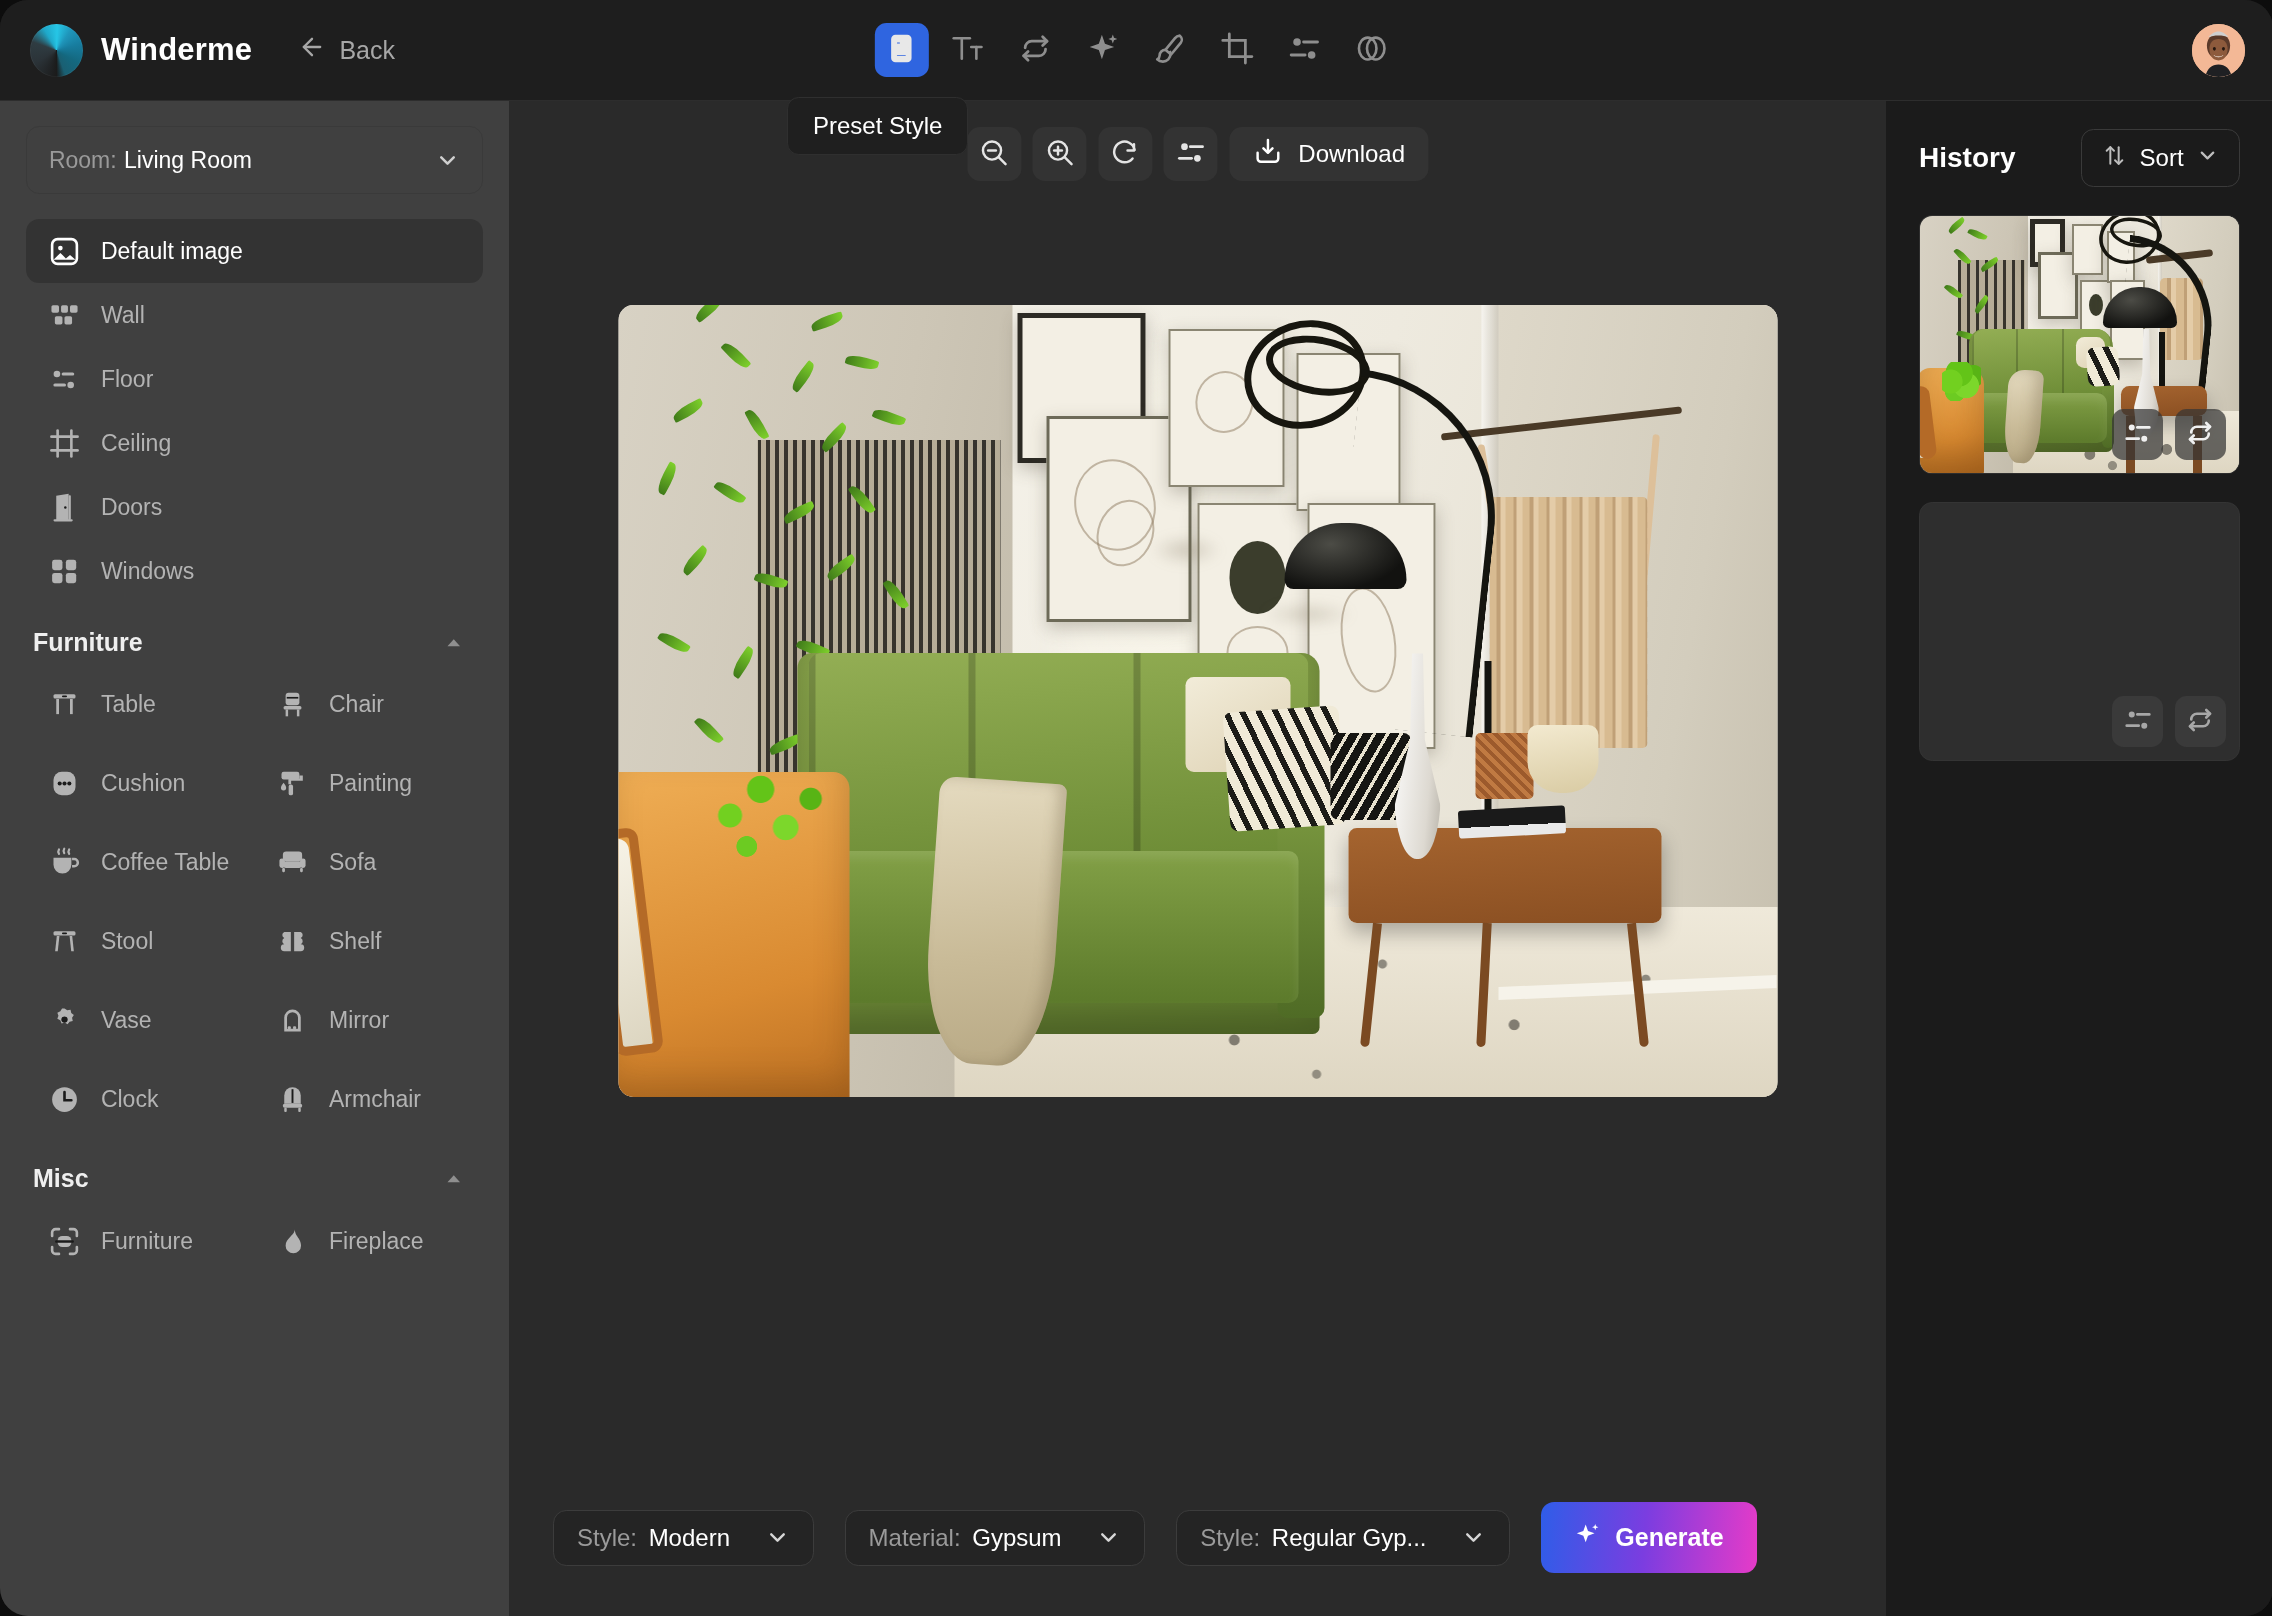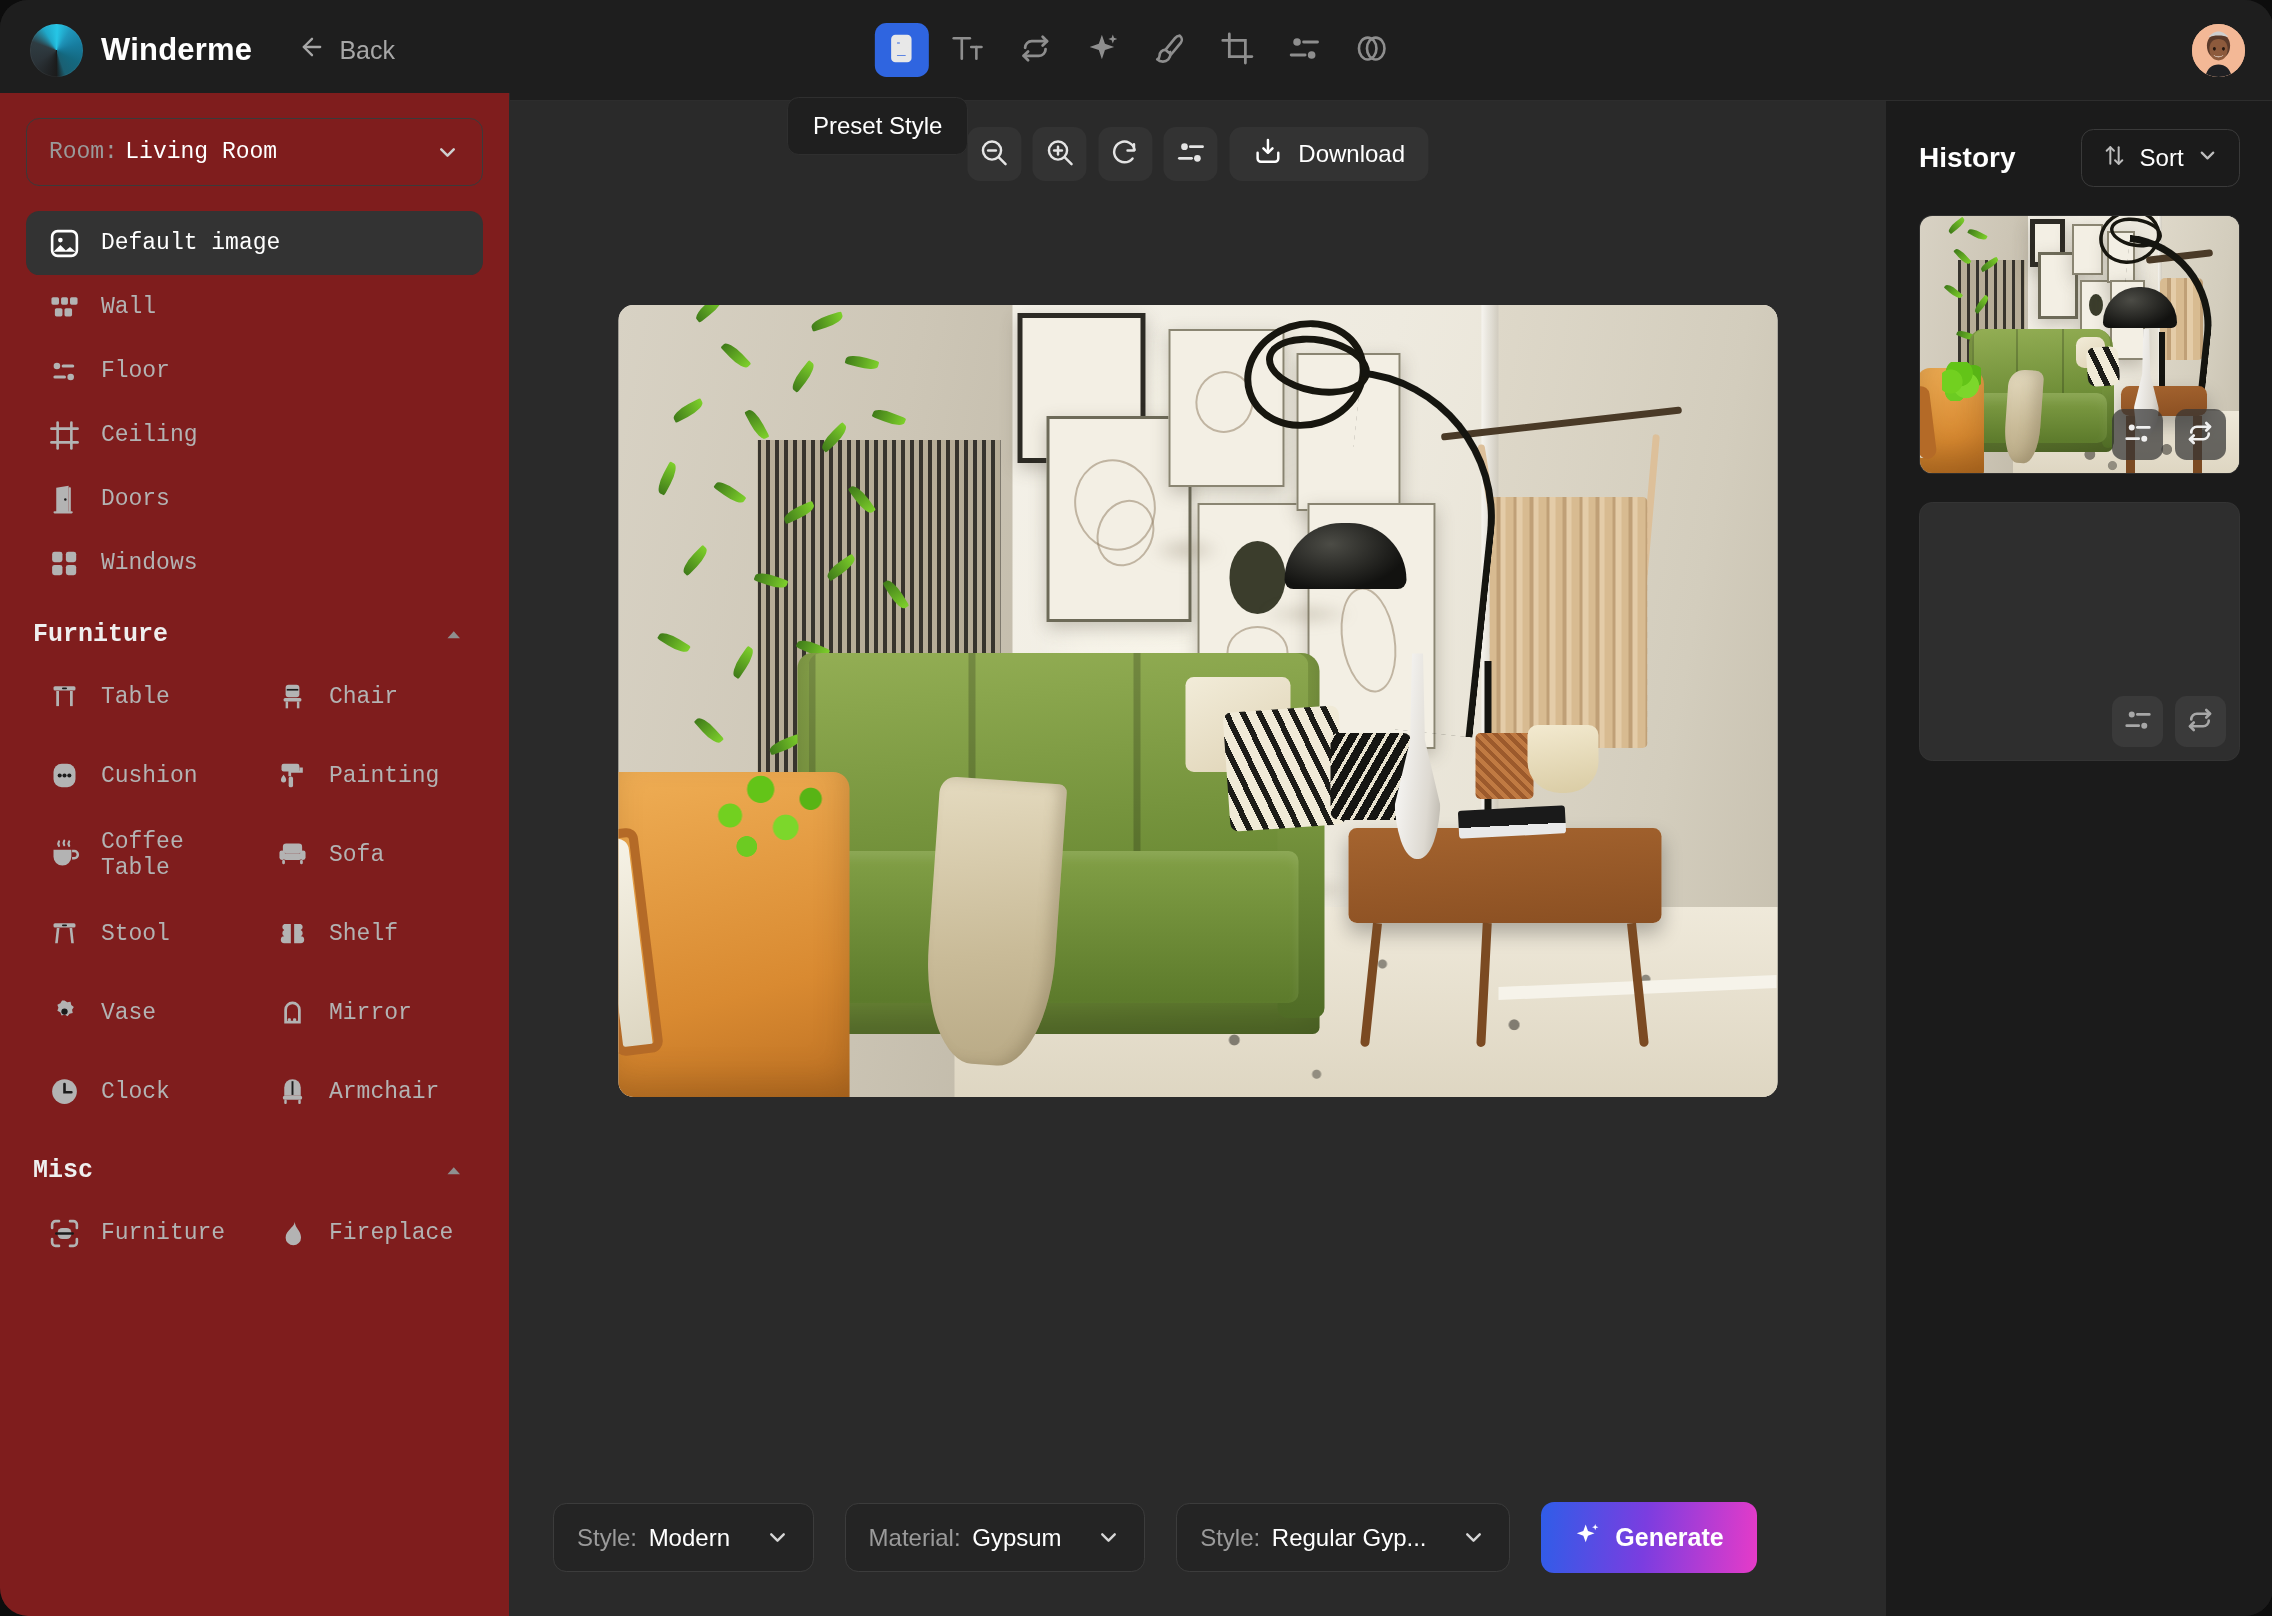--- a/index.html
+++ b/index.html
@@ -63,26 +63,25 @@
   .tooltip {
     position: absolute; top: 97px; left: 787px;
     background: #1f1f1f; color: #fff;
     font-size: 24px; padding: 14px 25px; border-radius: 11.6px;
     border: 0.8px solid #2f2f2f;
     white-space: nowrap; z-index: 40;
   }
 
   
   .sidebar {
-    position: absolute; top: 93px; left: 0; bottom: 0; width: 510px;
-    background: #7f1d1d;
+    position: absolute; top: 101px; left: 0; bottom: 0; width: 510px;
+    background: #404040;
     border-right: 0.8px solid #2a2a2a;
     padding: 25px 26.4px 0 26.4px;
     overflow: hidden;
-    font-family: Liberation Mono, monospace;
   }
   .field {
     height: 68px; border: 0.8px solid #3a3a3a; border-radius: 13.2px;
     display: flex; align-items: center; padding: 0 21.5px;
     color: #fff; font-size: 23px; cursor: pointer;
   }
   .field .muted { color: #9a9a9a; margin-right: 7.4px; }
   .field .chev { margin-left: auto; color: #cfcfcf; display: flex; }
   .field .chev svg { width: 25px; height: 25px; }
 
@@ -358,21 +357,21 @@
     position: absolute; left: 76%; right: 0; bottom: 13%; height: 13.2px;
     background: #f6f3ea; transform: skewY(-2.5deg);
   }
 
   
   .bottom-bar {
     position: absolute; left: 0; right: 0; bottom: 43px;
     display: flex; align-items: center; gap: 31px; padding-left: 43px;
   }
   .select {
-    height: 69px; border: 0.8px solid #3c3c3c; border-radius: 13.2px;
+    height: 56px; border: 0.8px solid #3c3c3c; border-radius: 13.2px;
     background: #242424; display: flex; align-items: center; gap: 11.6px;
     padding: 0 23px; color: #fff; font-size: 24px; cursor: pointer;
   }
   .select .muted { color: #9a9a9a; }
   .select .chev { margin-left: 23px; color: #d6d6d6; display: flex; }
   .select .chev svg { width: 25px; height: 25px; }
   .generate {
     height: 71px; border-radius: 13.2px; padding: 0 33px;
     background: linear-gradient(95deg, #2f5de8 0%, #7b3de0 48%, #e63bc8 100%);
     color: #fff; font-size: 25px; font-weight: 700;

